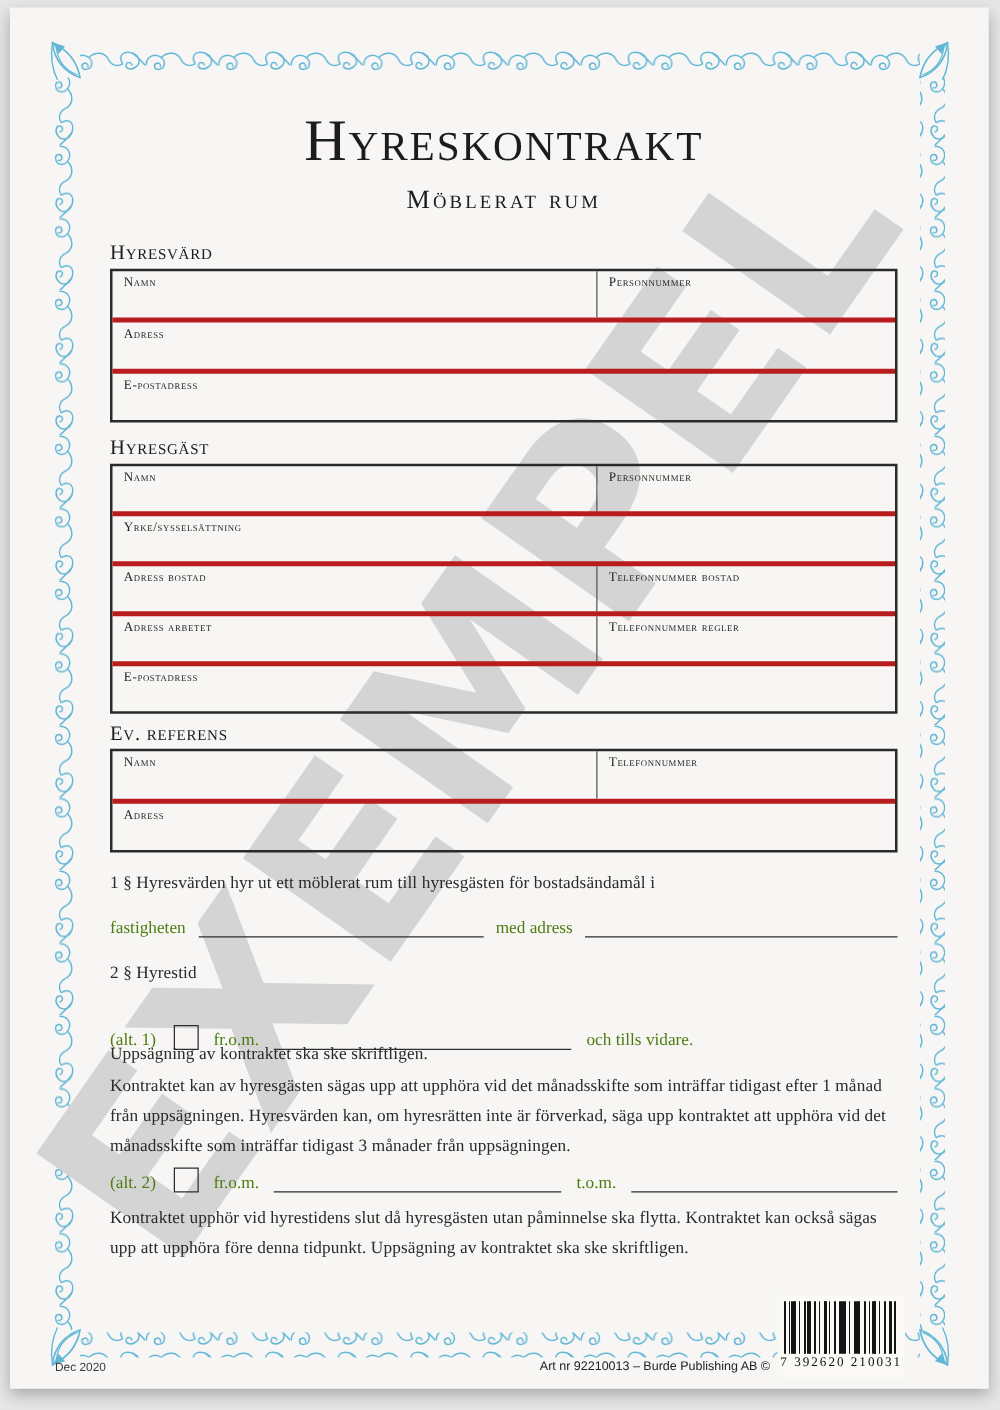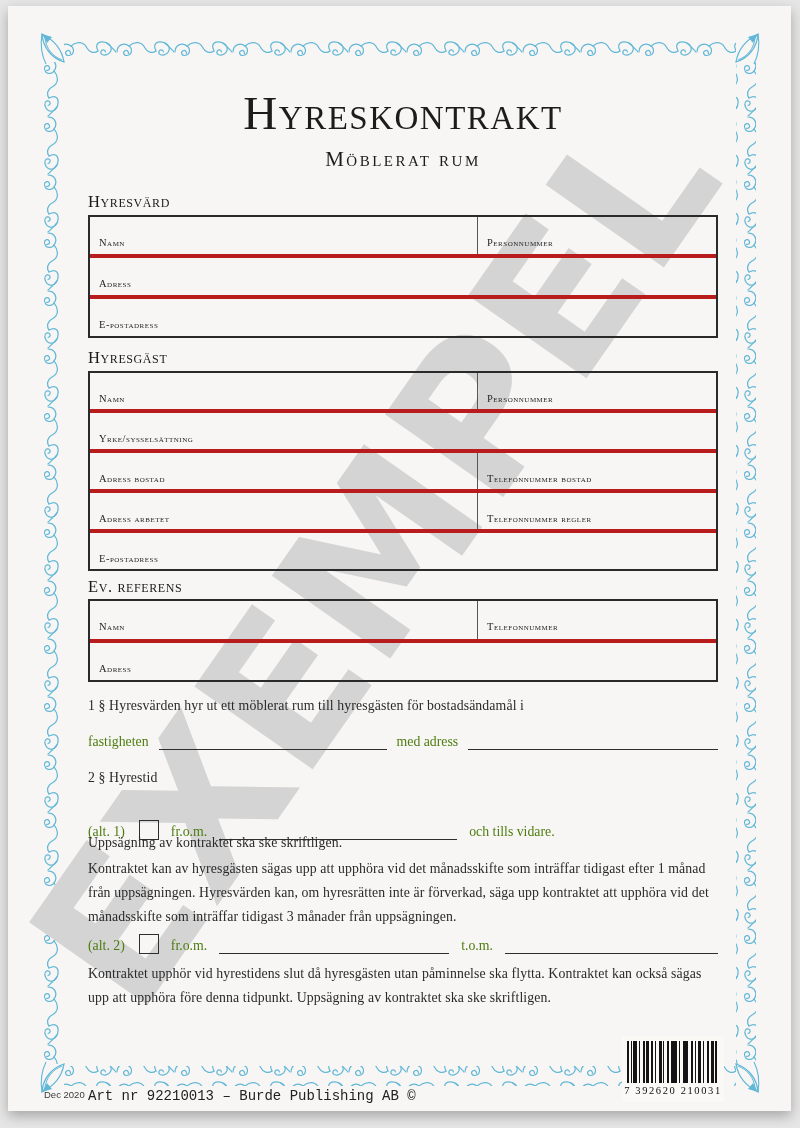--- a/index.html
+++ b/index.html
@@ -18,34 +18,34 @@
          font-size:47px;letter-spacing:1.5px;color:#1c1c1c;line-height:1;margin:0;font-weight:400;}
   .subtitle{left:88px;top:147px;width:630px;text-align:center;font-variant:small-caps;
             font-size:21px;letter-spacing:2.5px;color:#1c1c1c;}
   .sec-h{left:88px;font-variant:small-caps;font-size:16.5px;letter-spacing:0.6px;color:#1b1b1b;}
   .tbl{left:88px;width:630px;border:2px solid #2a2a2a;box-sizing:border-box;background:transparent;}
   .trow{display:flex;border-top:4px solid #b91c1c;}
   .trow:first-child{border-top:none;}
   .cell{box-sizing:border-box;}
   .cell.lft{width:388px;border-right:1px solid #565656;}
   .cell.rgt,.cell.full{flex:1;}
-  .flabel{display:block;padding:20px 0 0 9px;font-size:10.5px;font-variant:small-caps;
+  .flabel{display:block;padding:4px 0 0 9px;font-size:10.5px;font-variant:small-caps;
           letter-spacing:0.5px;color:#242424;}
   .t1 .trow{height:37px;} .t2 .trow{height:36px;}
   .t3 .trow.r1{height:38px;} .t3 .trow.r2{height:37px;}
   .gdpr{left:88px;top:328px;width:630px;font-variant:small-caps;font-size:10.5px;
         letter-spacing:0.3px;color:#242424;}
   .para{left:88px;width:632px;font-size:13.8px;line-height:24px;letter-spacing:0.1px;color:#2a2a2a;}
   .fline{left:88px;width:630px;display:flex;align-items:flex-end;font-size:13.8px;color:#4d7c0f;}
   .blank{display:inline-block;border-bottom:1.2px solid #2e2e2e;height:15px;}
   .cbox{display:inline-block;width:20px;height:20px;border:1.5px solid #2e2e2e;
         background:transparent;box-sizing:border-box;}
   .f-date{left:44px;top:1089px;font-family:"Liberation Sans",sans-serif;font-size:9.5px;color:#3a3a3a;}
-  .f-art{left:88px;top:1088px;width:528px;text-align:left;font-family:Liberation Mono, monospace;
-         font-size:14px;color:#222;}
+  .f-art{left:88px;top:1088px;width:528px;text-align:right;font-family:Liberation Sans, sans-serif;
+         font-size:10px;color:#222;}
   .barcode{left:622px;top:1036px;width:102px;height:66px;background:#faf9f6;z-index:4;
            display:flex;flex-direction:column;align-items:center;padding-top:5px;box-sizing:border-box;}
   .bars{width:92px;height:42px;
     background:
       repeating-linear-gradient(90deg,#141414 0 2px,transparent 2px 4px,#141414 4px 5px,transparent 5px 8px),
       repeating-linear-gradient(90deg,transparent 0 6px,#141414 6px 9px,transparent 9px 13px);}
   .bc-num{font-family:Liberation Serif, serif;font-size:10.5px;letter-spacing:1.6px;
           margin-top:2px;color:#101010;white-space:nowrap;}
 </style>
 </head>

